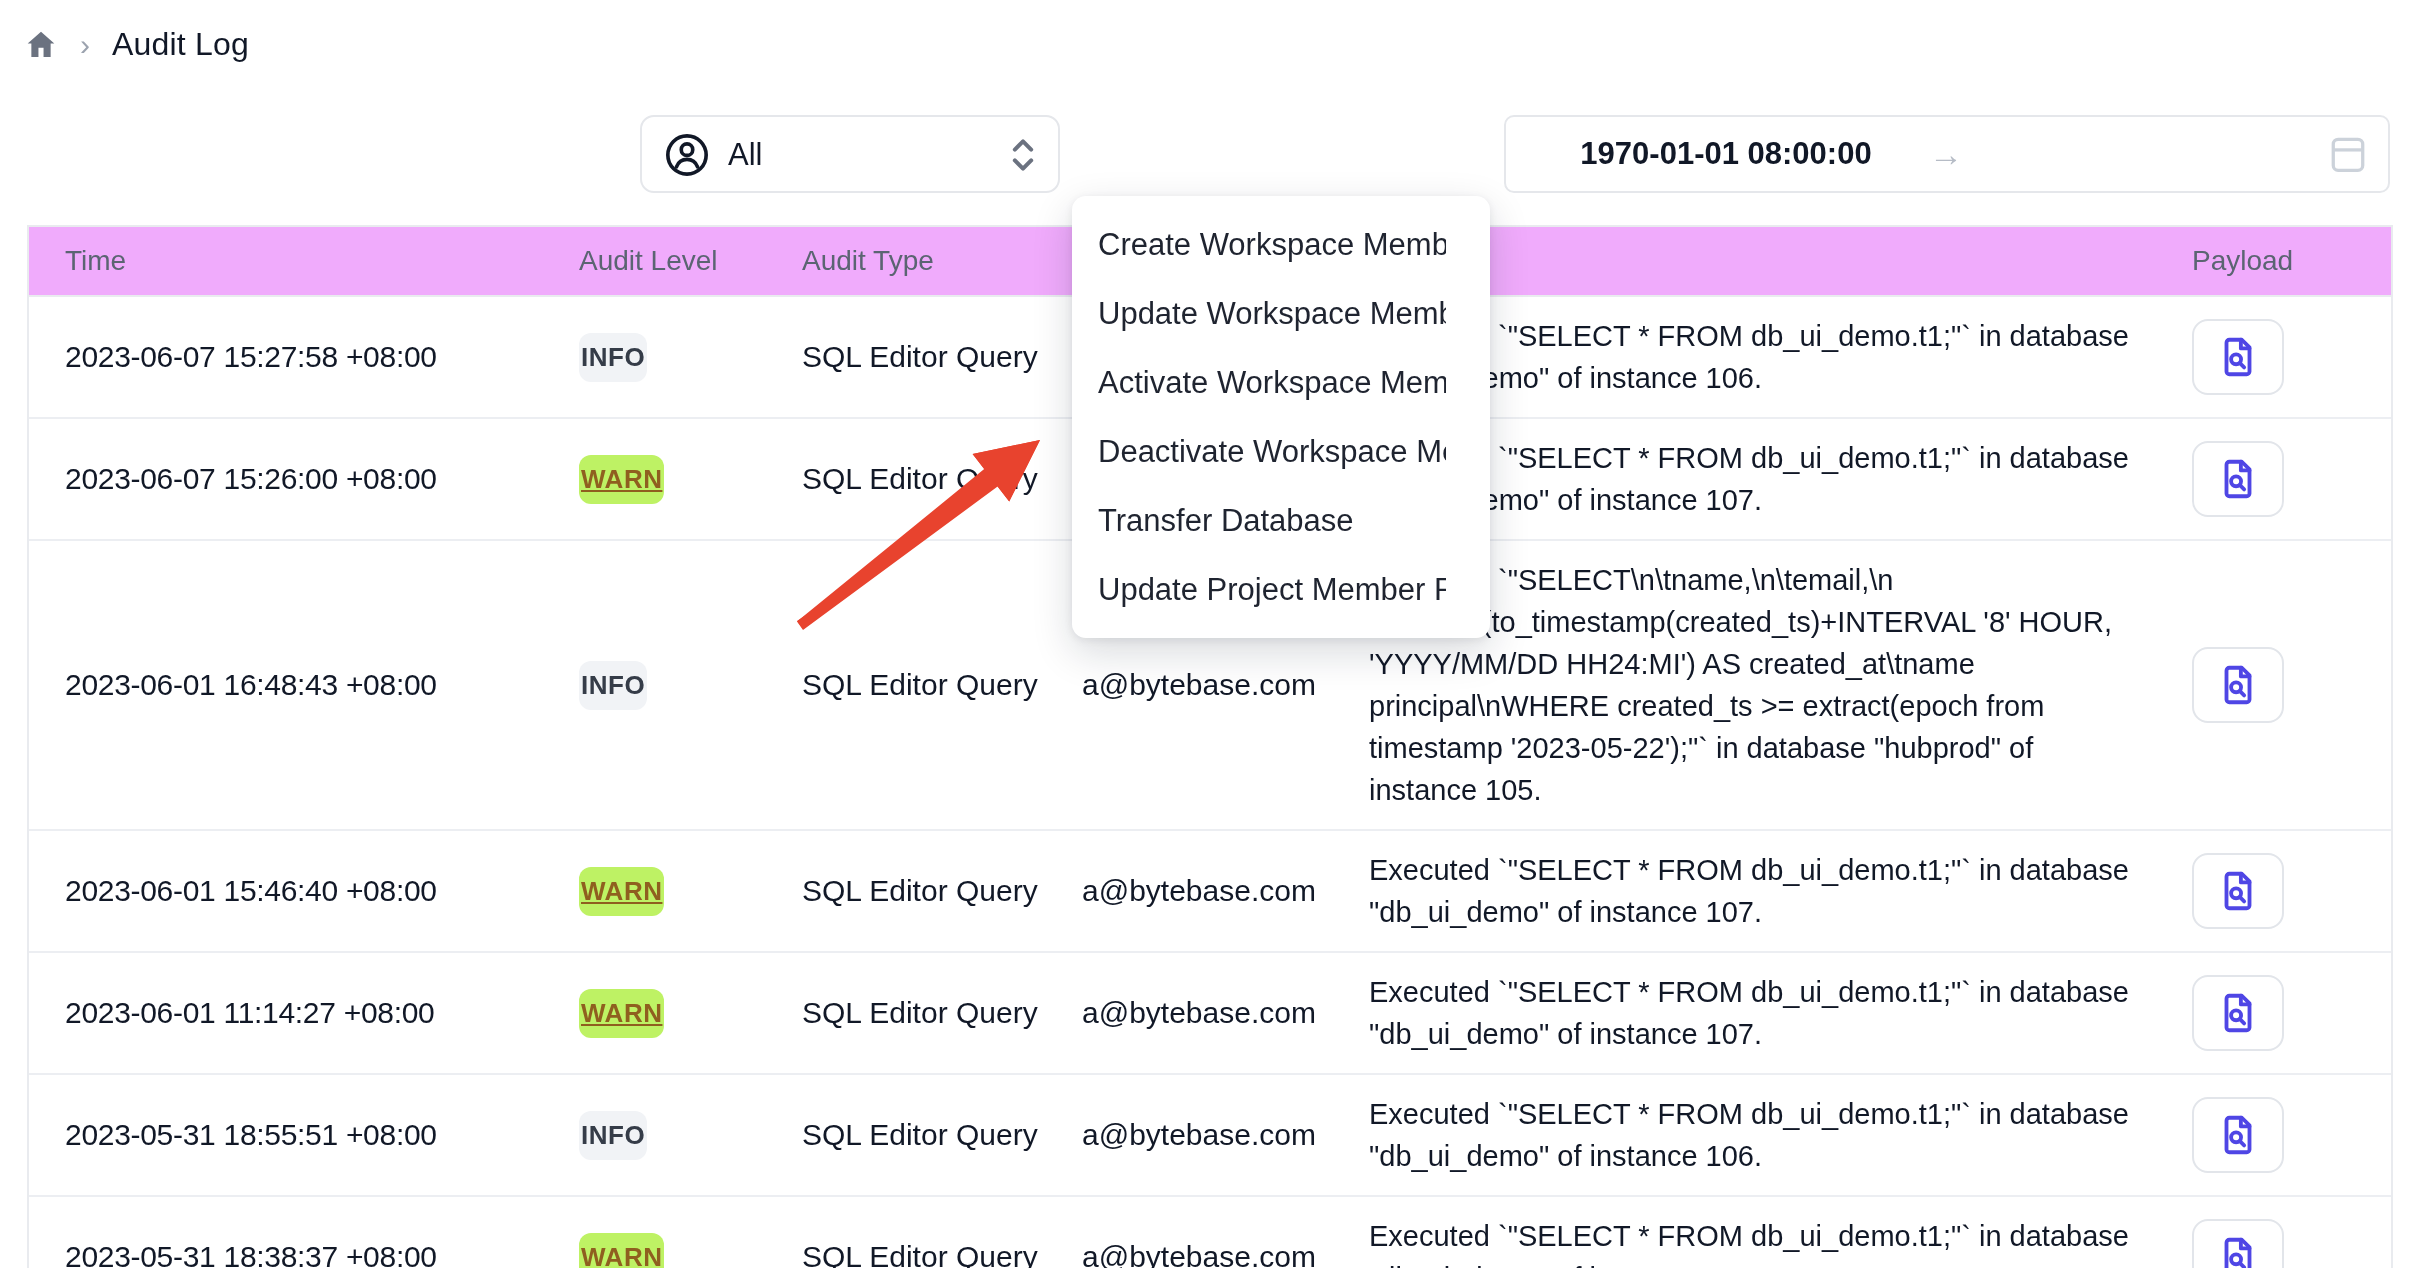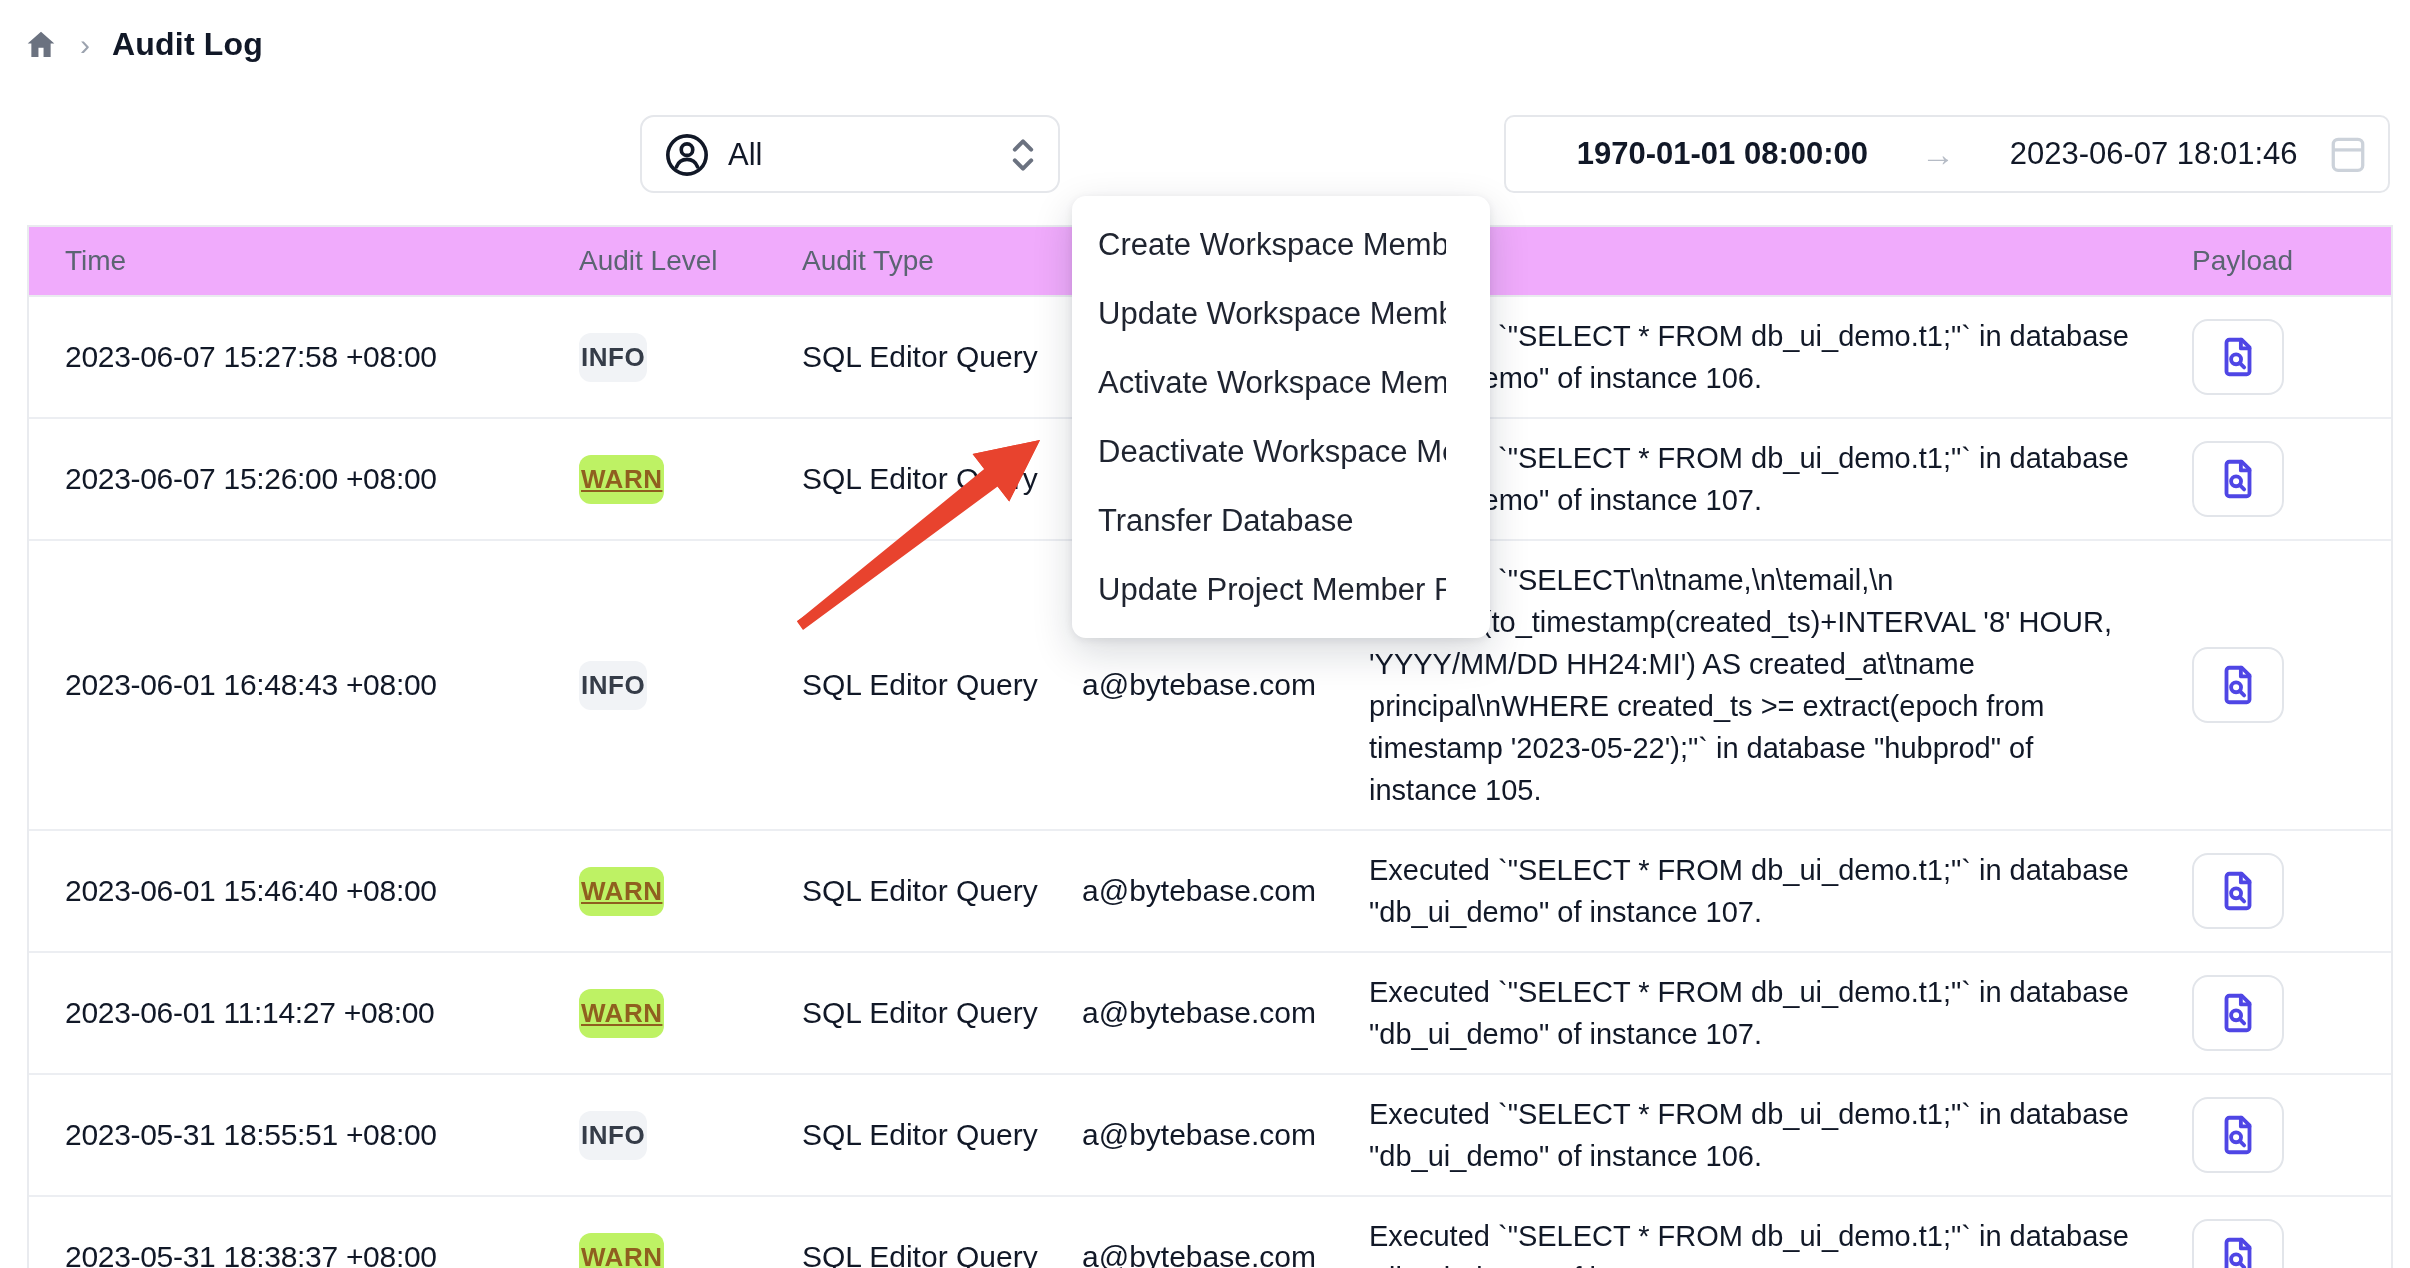--- a/index.html
+++ b/index.html
@@ -3,21 +3,21 @@
 <meta charset="utf-8">
 <style>
   * { box-sizing: border-box; margin: 0; padding: 0; }
   html,body { width: 2410px; height: 1268px; overflow: hidden; background: #fff;
               font-family: "Liberation Sans", sans-serif; color: #1f2937; }
   .canvas { position: absolute; inset: 0; width: 2410px; height: 1268px; }
 
   
   .breadcrumb { position: absolute; left: 24px; top: 26px; display: flex; align-items: center; gap: 22px; }
   .breadcrumb .sep { color: #9ca3af; font-size: 30px; }
-  .page-title { font-size: 32px; font-weight: 700; color: #111827; letter-spacing: .2px; }
+  .page-title { font-size: 32px; font-weight: 400; color: #111827; letter-spacing: .2px; }
 
   
   .filter-bar { position: absolute; top: 115px; left: 0; width: 2410px; height: 80px; }
   .select-box { position: absolute; height: 78px; background: #fff; border: 2px solid #e5e7eb;
                 border-radius: 14px; display: flex; align-items: center; }
   .actor-select { left: 640px; width: 420px; padding: 2px 20px 0 22px; gap: 18px; }
   .actor-select .val { font-size: 31px; color: #111827; flex: 1; }
   .type-select { left: 1072px; width: 418px; border: 4px solid #3f4654; border-radius: 16px;
                  padding: 0 18px 0 24px; }
   .type-select .placeholder { font-size: 31px; color: #9ca3af; flex: 1; }
@@ -92,21 +92,20 @@
           <path d="M4 10 10 4l6 6"></path>
             <path d="M4 18l6 6 6-6"></path>
         </svg>
       </span>
     </div>
 
 
     <div class="select-box date-range">
       <span class="dt start">1970-01-01 08:00:00</span>
       <span class="arrow">→</span>
-      <span class="dt">2023-06-07 18:01:46</span>
       <span class="icon" style="margin-left:auto">
         <svg width="36" height="40" viewBox="0 0 22 24" fill="none" stroke="#ccd2da" stroke-width="2">
           <rect x="2" y="3" width="18" height="19" rx="3"></rect>
             <line x1="2" y1="9.5" x2="20" y2="9.5"></line>
         </svg>
       </span>
     </div>
   </div>
 
   <div class="audit-table">

